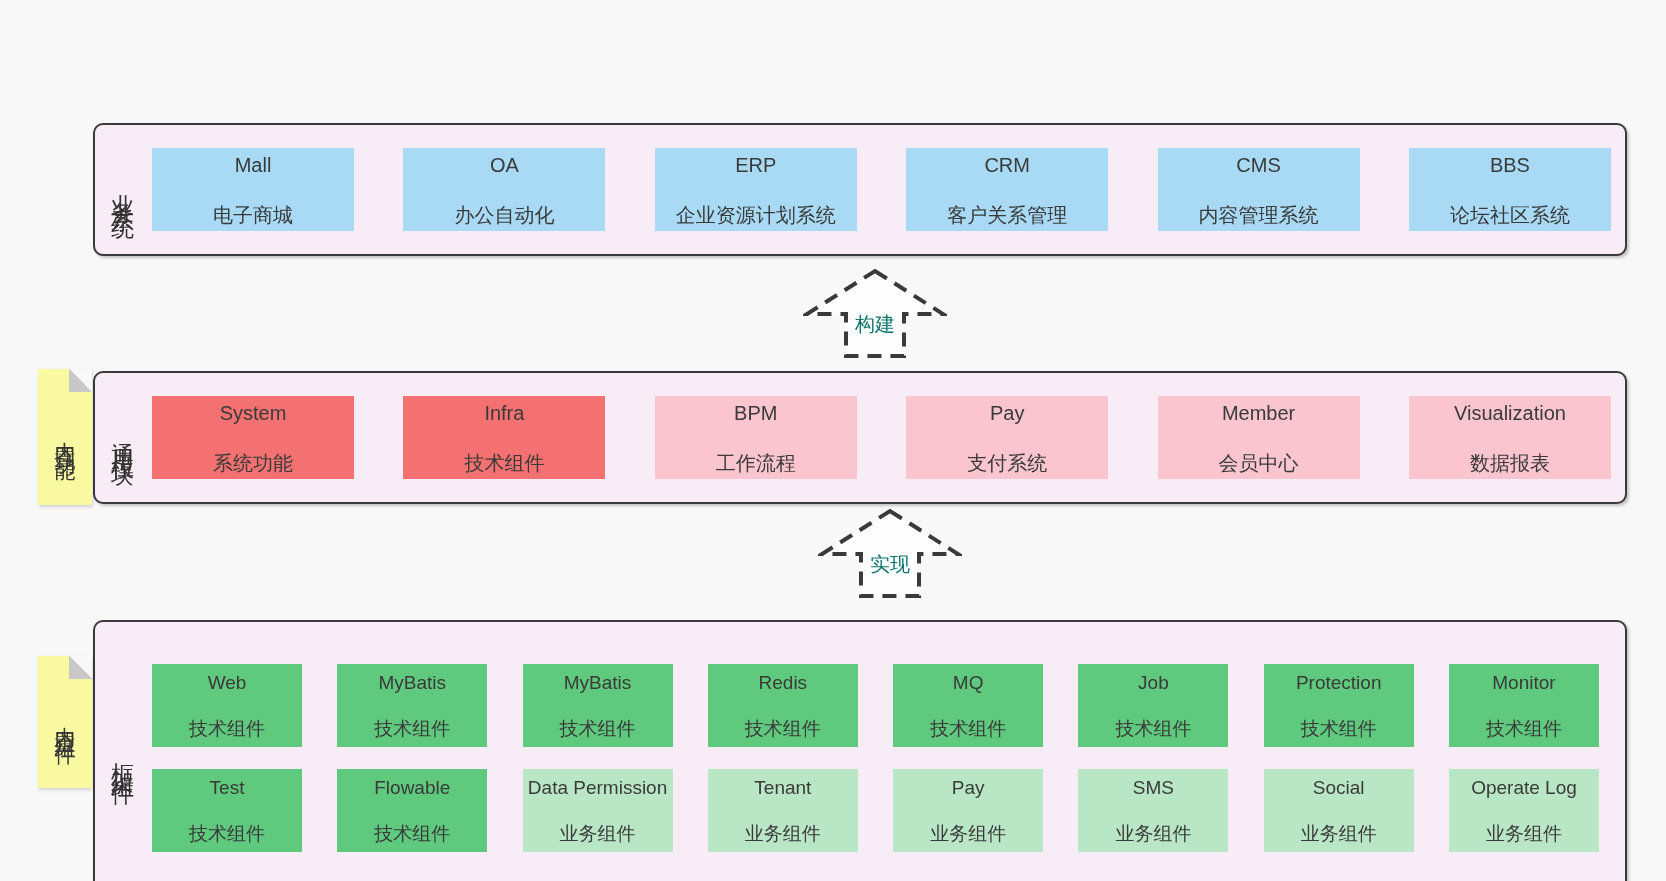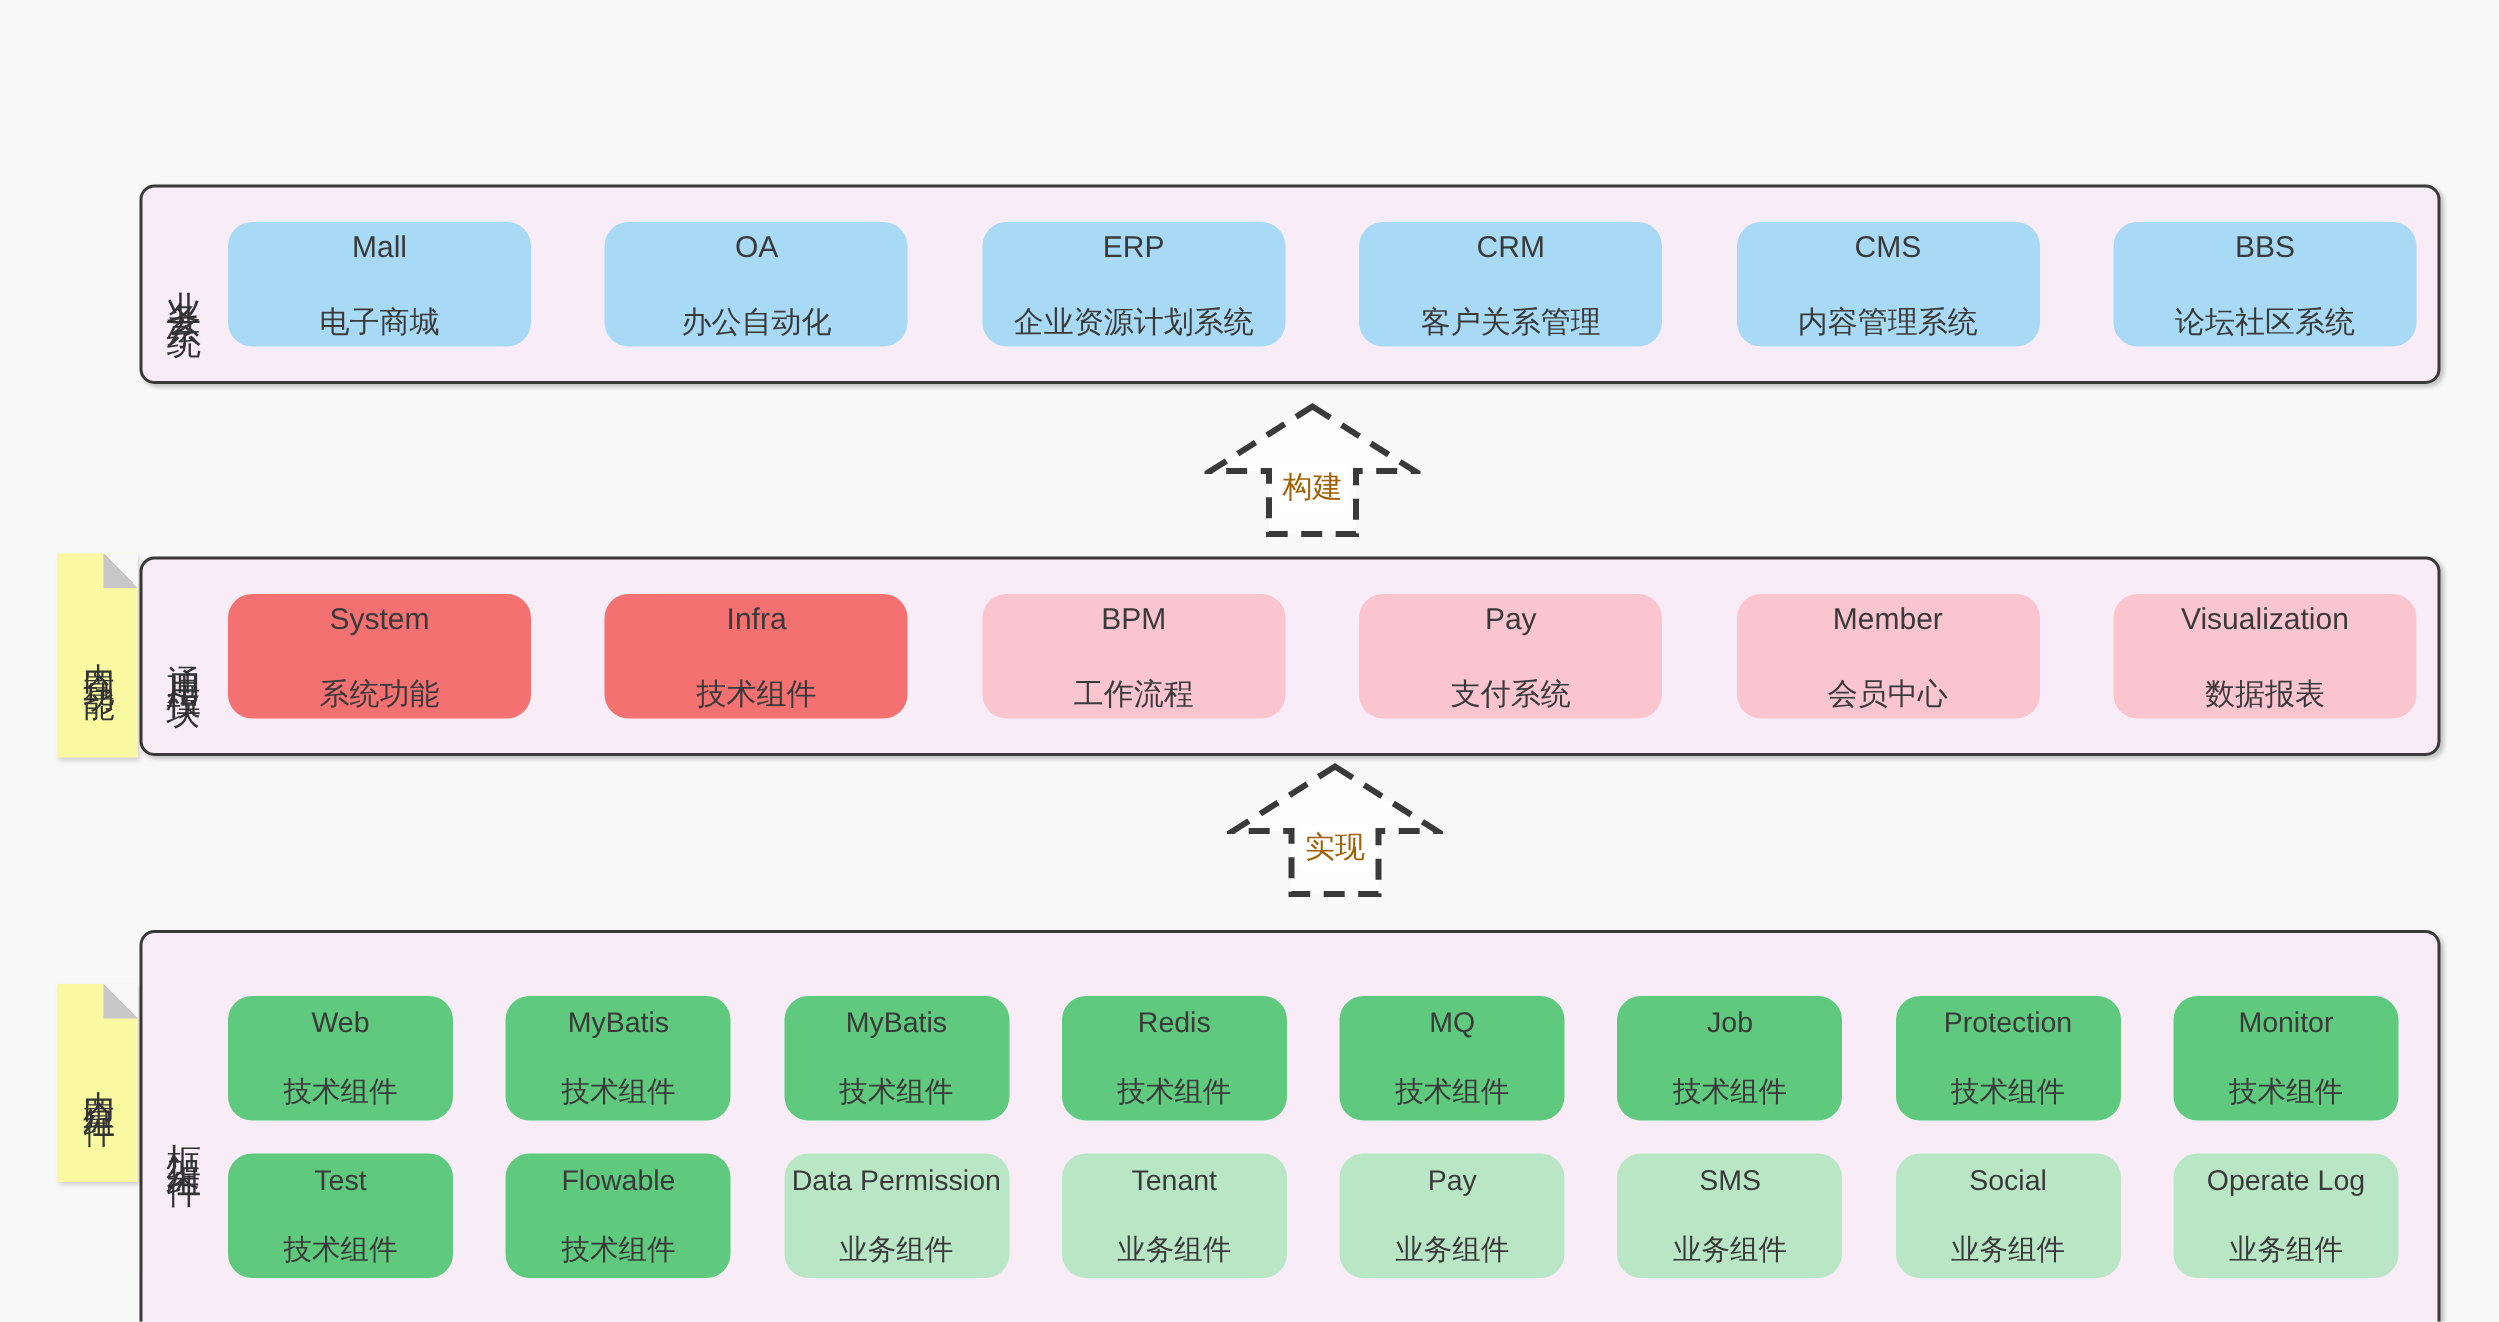--- a/index.html
+++ b/index.html
@@ -26,21 +26,21 @@
   .boxes{
     flex:1;display:flex;justify-content:space-between;align-items:center;
     padding:0 14px 0 0;
   }
   #band-framework .rowwrap{
     flex:1;display:flex;flex-direction:column;justify-content:center;
     gap:22px;padding:0 26px 0 0;
   }
   .boxrow{display:flex;justify-content:space-between;}
   .box{
-    box-sizing:border-box;border-radius:16px;
+    box-sizing:border-box;border-radius:0;
     display:flex;flex-direction:column;align-items:center;justify-content:center;
     text-align:center;
     gap:20px;
   }
   .box .t,.box .s{line-height:1.5;font-size:20px;}
   .band1box,.band2box{width:202px;height:83px;}
   .band3box{width:150px;height:83px;}
   .band3box .t,.band3box .s{font-size:19px;line-height:1.32;}
   .blue{background:#a8daf6;}
   .red{background:#f47172;}
@@ -60,21 +60,21 @@
     background:linear-gradient(225deg,#f8f8f8 50%,#c8c8c8 50%);
   }
   #note-common{top:369px;height:136px;}
   #note-framework{top:656px;height:132px;}
   .arrow{position:absolute;width:144px;height:92px;}
   #arrow-build{left:803px;top:268px;}
   #arrow-implement{left:818px;top:508px;}
   .arrow svg{display:block;width:144px;height:92px;}
   .arrow-label{
     position:absolute;left:50%;top:42px;transform:translateX(-50%);
-    background:#fefefe;padding:1px 4px;font-size:20px;white-space:nowrap;color:#a16207;
+    background:#fefefe;padding:1px 4px;font-size:20px;white-space:nowrap;color:#0f766e;
   }
 </style>
 </head>
 <body>
 
 <div class="band" id="band-business">
   <div class="vlabel">业务系统</div>
   <div class="boxes">
     <div class="box band1box blue">
       <div class="t">Mall</div>

